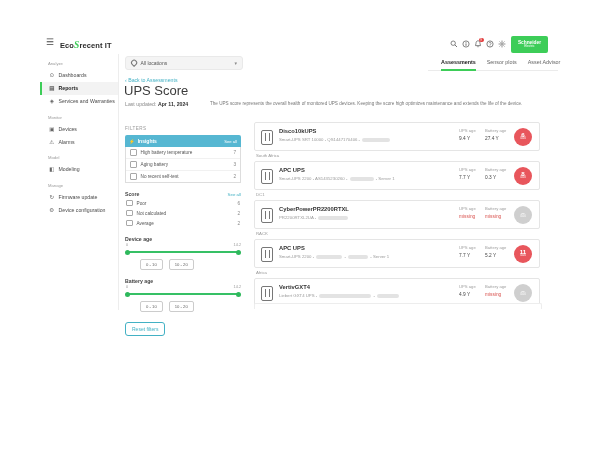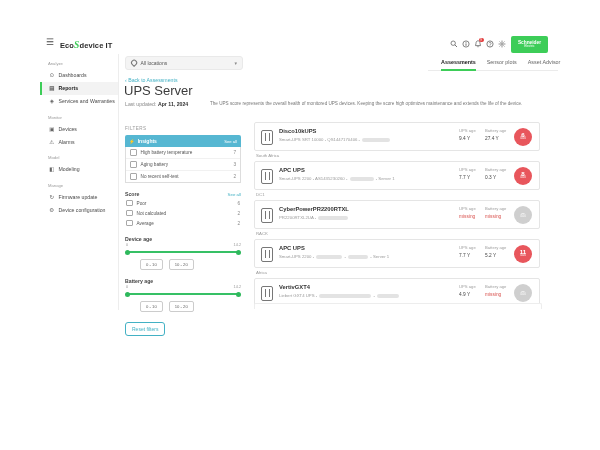--- a/index.html
+++ b/index.html
@@ -99,21 +99,21 @@
   .loc-tag{font-size:4.3px;color:#999;margin:2px 0 2px 2px;height:6px;}
   .partial-card{position:absolute;left:254px;top:303px;width:286px;height:5px;border:1px solid #ededed;border-bottom:none;border-radius:2px 2px 0 0;background:#fff;}
 </style>
 </head>
 <body>
 
 <div class="app">
 
   <span class="menu-btn">☰</span>
   <div class="brand">
-    <span>Eco</span><span class="accent">S</span><span>device IT</span>
+    <span>Eco</span><span class="accent">S</span><span>recent IT</span>
   </div>
 
   <div class="hicons">
     <span class="hicon">
       <svg width="8" height="8" viewBox="0 0 8 8">
           <circle cx="3.2" cy="3.2" r="2.2" fill="none" stroke="#666" stroke-width="0.8"></circle>
           <line x1="4.8" y1="4.8" x2="7" y2="7" stroke="#666" stroke-width="0.9"></line>
         </svg>
     </span>
     <span class="hicon">
@@ -221,21 +221,21 @@
     </div>
   <div class="side-divider"></div>
 
   <div class="loc-box">
     <span class="pin"></span>
     <span class="loc-label">All locations</span>
     <span class="loc-chevron">▾</span>
   </div>
 
   <a class="back-link">‹ Back to Assessments</a>
-  <div class="page-title">UPS Server</div>
+  <div class="page-title">UPS Score</div>
   <div class="updated">
     <span>Last updated:</span>
     <b>Apr 11, 2024</b>
   </div>
   <div class="description">The UPS score represents the overall health of monitored UPS devices. Keeping the score high optimizes maintenance and extends the life of the device.</div>
 
   <div class="filters">
     <div class="filters-title">FILTERS</div>
 
     <div class="insights-header">

